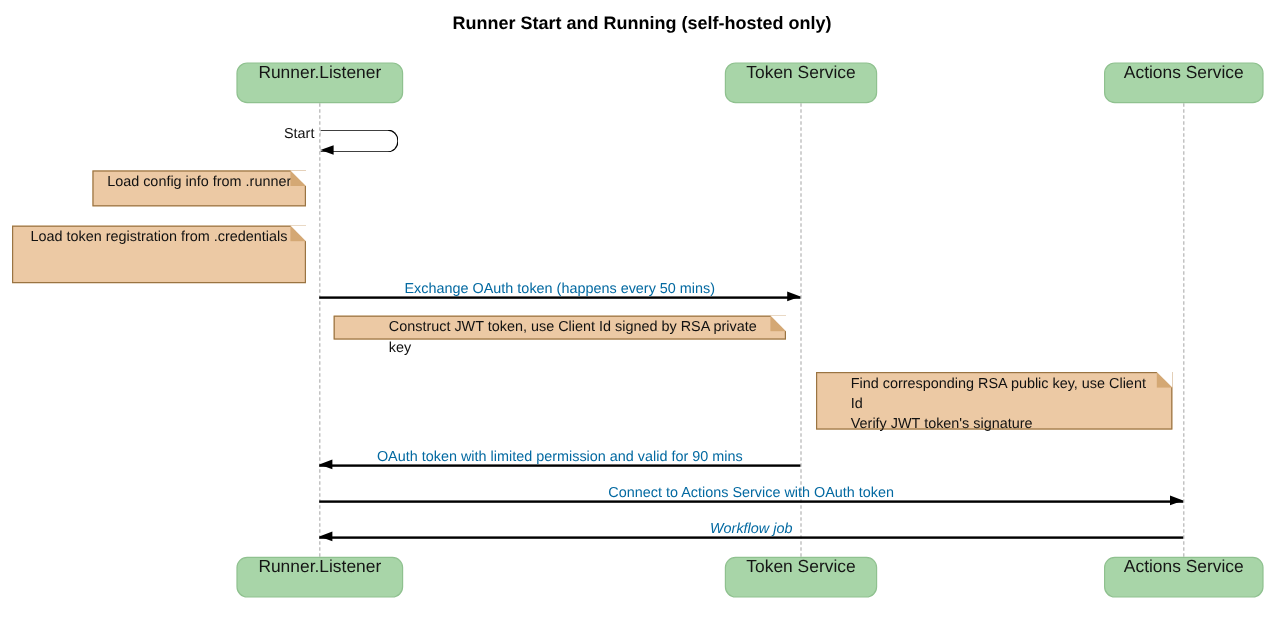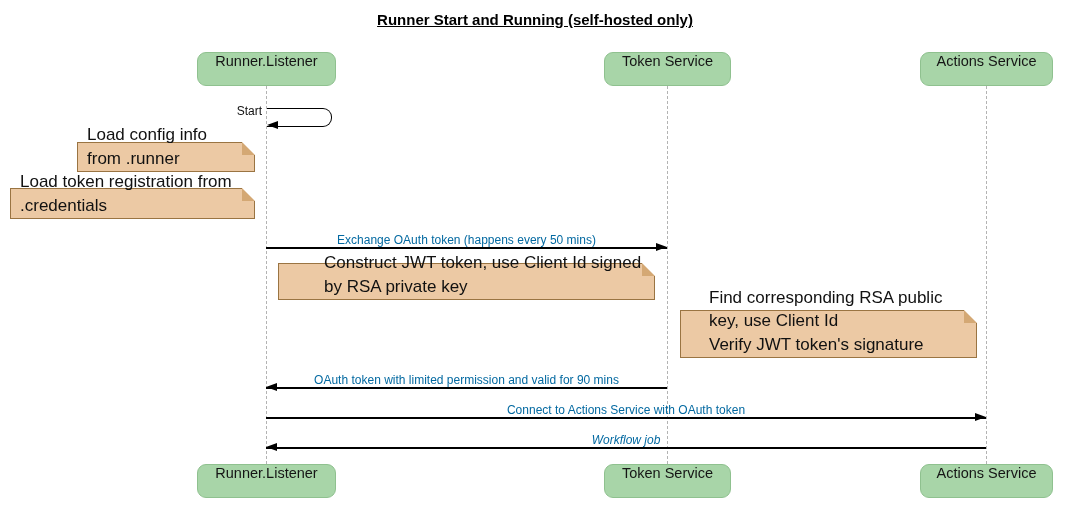--- a/index.html
+++ b/index.html
@@ -1,20 +1,20 @@
 <!DOCTYPE html>
 <html><head>
 <meta charset="utf-8">
 <style>
   html,body{margin:0;padding:0;background:#ffffff;}
   body{font-family:"Liberation Sans","DejaVu Sans",sans-serif;}
   .diagram{position:relative;width:1070px;height:525px;background:#ffffff;overflow:hidden;}
 
   .title{position:absolute;top:11px;left:0;width:1070px;text-align:center;
-         font-size:15px;font-weight:bold;color:#000;text-decoration:underline;}
+         font-size:15px;font-weight:bold;color:#000;}
 
   .lifeline{position:absolute;top:86px;height:378px;width:0;
             border-left:1px dashed #b3b3b3;}
 
   .participant{position:absolute;height:34px;box-sizing:border-box;
                background:#a8d5a8;border:1px solid #8fc18f;border-radius:9px;
                display:flex;align-items:flex-start;justify-content:center;
                font-size:14.5px;color:#151515;}
 
   .msg-label{position:absolute;font-size:12px;color:#0369a1;text-align:center;
@@ -27,22 +27,22 @@
               border-top:4.5px solid transparent;border-bottom:4.5px solid transparent;
               border-right:11px solid #000;}
 
   .self-loop{position:absolute;left:267px;top:108px;width:65px;height:19px;
              border:1.5px solid #000;border-left:none;border-radius:0 9px 9px 0;
              box-sizing:border-box;}
   .self-label{position:absolute;left:182px;top:104px;width:80px;text-align:right;
               font-size:12px;color:#111;}
 
   .note{position:absolute;box-sizing:border-box;background:#ecc9a4;
-        border:1px solid #9a7442;color:#111;font-size:17px;
-        display:flex;align-items:flex-end;justify-content:center;
+        border:1px solid #9a7442;color:#111;font-size:12px;
+        display:flex;align-items:flex-start;justify-content:center;
         padding:0 9px;white-space:pre-line;line-height:1.4;}
   .note.left-align{justify-content:flex-start;text-align:left;padding-left:28px;}
   .note-fold{position:absolute;top:-1px;right:-1px;width:0;height:0;
              border-style:solid;border-width:0 13px 13px 0;
              border-color:#ffffff #ffffff #d4a874 #d4a874;}
 </style>
 </head>
 <body>
 
 <div class="diagram">
@@ -64,30 +64,30 @@
   </div>
 
   <div class="self-label">Start</div>
   <div class="self-loop"></div>
   <div class="arrow-left" style="left:267px;top:121px;"></div>
 
   <div class="note" style="left:77px;top:142px;width:178px;height:30px;">
     <span class="note-fold"></span>
     <span>Load config info from .runner</span>
   </div>
-  <div class="note" style="left:10px;top:188px;width:245px;height:31px;">
+  <div class="note" style="left:10px;top:188px;width:245px;height:48px;">
     <span class="note-fold"></span>
     <span>Load token registration from .credentials</span>
   </div>
 
   <div class="msg-label" style="left:266px;top:233px;width:401px;">Exchange OAuth token (happens every 50 mins)</div>
   <div class="msg-line" style="left:266px;top:247px;width:401px;"></div>
   <div class="arrow-right" style="left:656px;top:243px;"></div>
 
-  <div class="note" style="left:278px;top:263px;width:377px;height:37px;padding-left:45px;">
+  <div class="note" style="left:278px;top:263px;width:377px;height:20px;padding-left:45px;">
     <span class="note-fold"></span>
     <span>Construct JWT token, use Client Id signed by RSA private key</span>
   </div>
 
   <div class="note left-align" style="left:680px;top:310px;width:297px;height:48px;">
     <span class="note-fold"></span>
     <span>Find corresponding RSA public key, use Client Id
 Verify JWT token's signature</span>
   </div>
 

